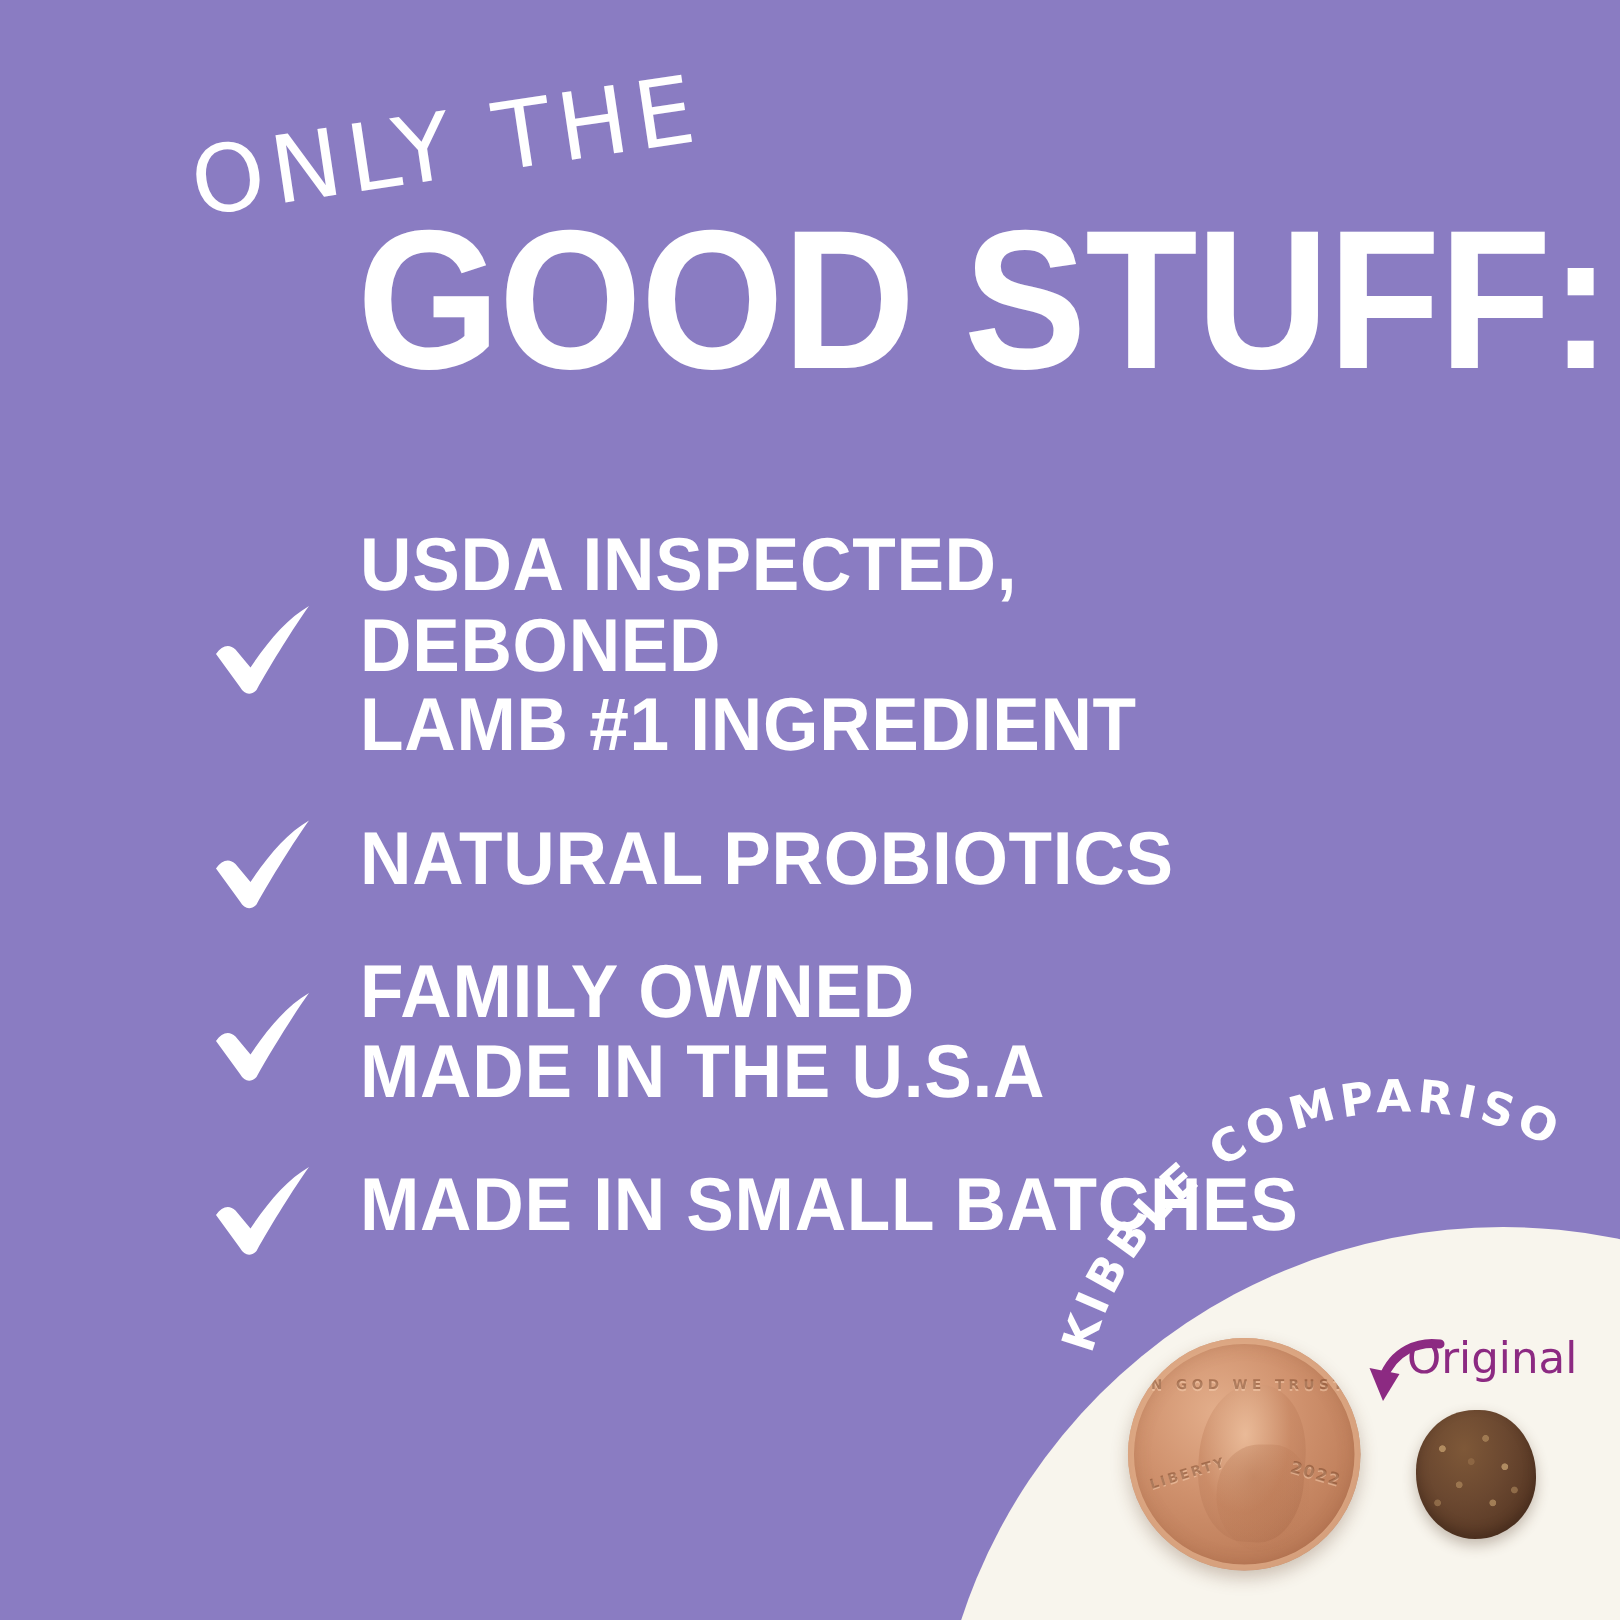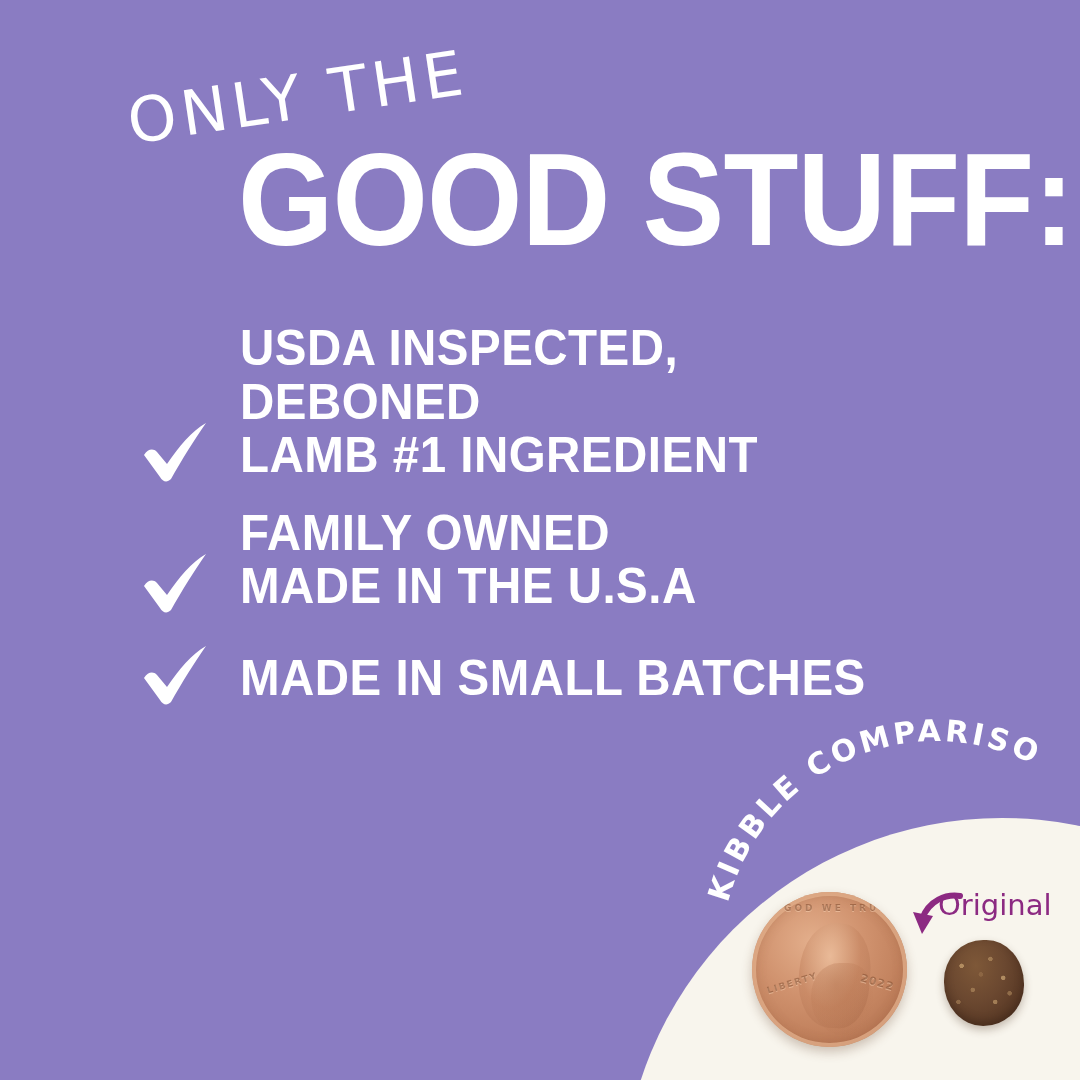--- a/index.html
+++ b/index.html
@@ -59,22 +59,23 @@
 
   
   .bullets {
     position:absolute;
     left:140px; top:322px;
     width:820px;
   }
   .bullet {
     position:relative;
     display:flex;
-    align-items:flex-end;
+    align-items:center;
     margin-bottom:24px;
+    margin-top:28px;
   }
   .check-wrap {
     flex:0 0 100px;
     padding-top:6px;
   }
   .check-wrap svg { display:block; width:74px; height:62px; }
   .bullet-text {
     font-family:"Liberation Sans Narrow","Liberation Sans", sans-serif;
     font-size:50px;
     font-weight:700;
@@ -134,21 +135,21 @@
   }
   .penny-txt {
     position:absolute;
     font-family:"DejaVu Sans", sans-serif;
     font-weight:700;
     color:rgba(124,72,44,0.52);
     text-shadow:0 1px 0 rgba(245,205,175,0.55);
     white-space:nowrap;
   }
   .penny-motto {
-    left:0; top:11px; width:155px;
+    left:0; top:27px; width:155px;
     text-align:center;
     font-size:9px; letter-spacing:3px;
     transform:none;
   }
   .penny-liberty { left:14px; top:86px; font-size:9px; letter-spacing:1.6px; transform:rotate(-17deg); }
   .penny-year    { right:12px; top:84px; font-size:11px; letter-spacing:1px; transform:rotate(16deg); }
 
   
   .kibble {
     position:absolute;
@@ -209,20 +210,28 @@
       <span class="check-wrap">
         <svg viewBox="0 0 74 62">
             <path d="M4 34 C8 28 13 27 17 31 L27 43 C39 25 52 10 66 2 C56 16 41 40 31 58 C27 62 23 61 20 56 Z" fill="#FFFFFF"></path>
           </svg>
       </span>
       <span class="bullet-text">USDA INSPECTED, DEBONED
 LAMB #1 INGREDIENT</span>
     </div>
 
 
+    <div class="bullet">
+      <span class="check-wrap">
+        <svg viewBox="0 0 74 62">
+            <path d="M4 34 C8 28 13 27 17 31 L27 43 C39 25 52 10 66 2 C56 16 41 40 31 58 C27 62 23 61 20 56 Z" fill="#FFFFFF"></path>
+          </svg>
+      </span>
+      <span class="bullet-text">NATURAL PROBIOTICS</span>
+    </div>
 
     <div class="bullet">
       <span class="check-wrap">
         <svg viewBox="0 0 74 62">
             <path d="M4 34 C8 28 13 27 17 31 L27 43 C39 25 52 10 66 2 C56 16 41 40 31 58 C27 62 23 61 20 56 Z" fill="#FFFFFF"></path>
           </svg>
       </span>
       <span class="bullet-text">FAMILY OWNED
 MADE IN THE U.S.A</span>
     </div>

